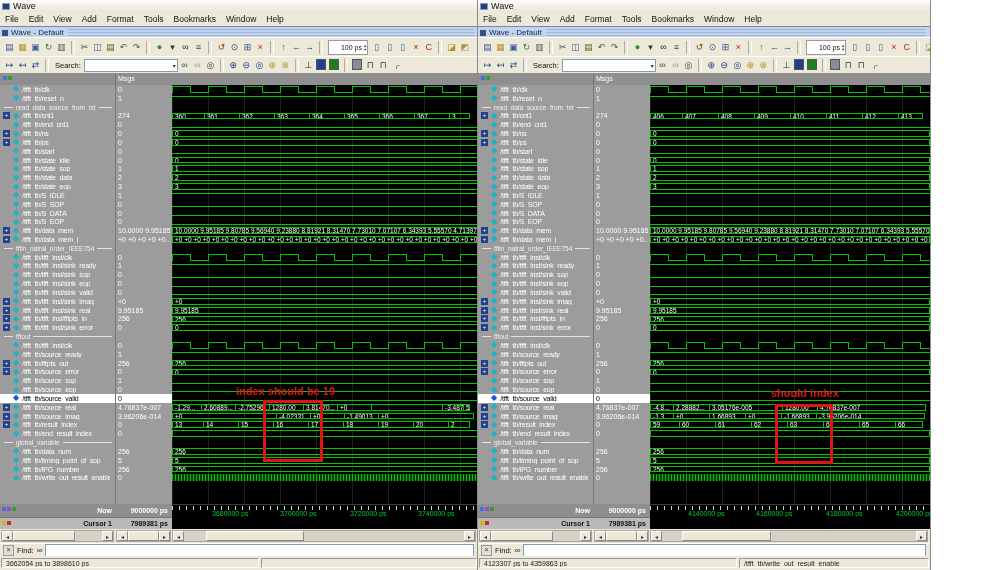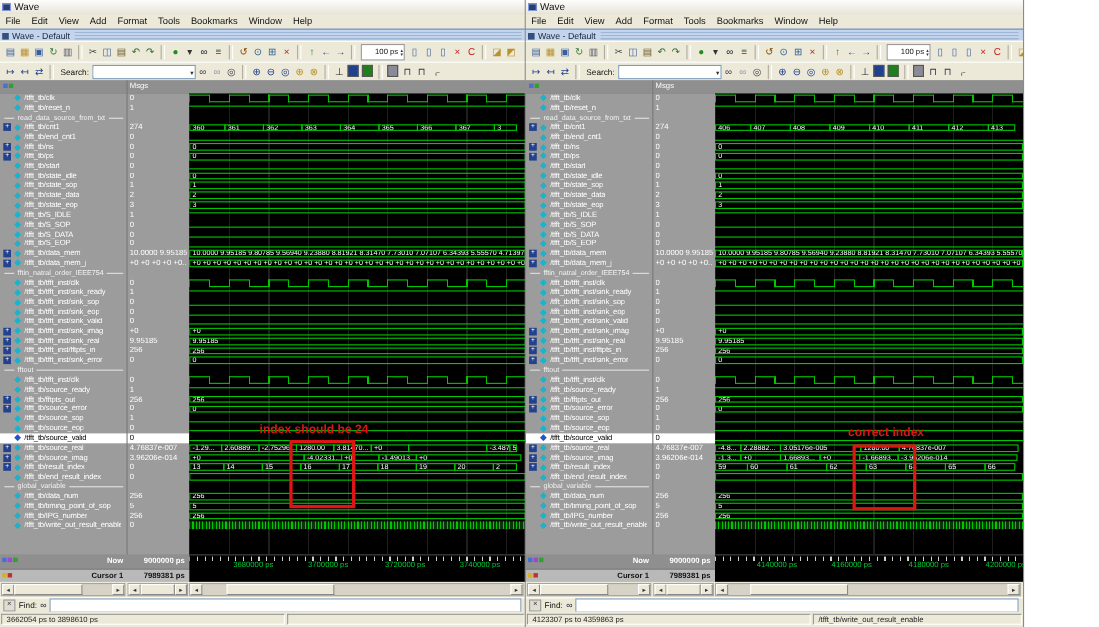--- a/index.html
+++ b/index.html
@@ -661,21 +661,21 @@
             <span class="clus c1"></span>
             <span class="nlab">Now</span>
             <span class="nval">9000000 ps</span>
           </div>
           <div class="nrow n2">
             <span class="clus c2"></span>
             <span class="nlab">Cursor 1</span>
             <span class="nval">7989381 ps</span>
           </div>
         </div>
-        <div class="anntxt" style="left: 236px; top: 312px;">index should be 24</div>
+        <div class="anntxt" style="left: 236px; top: 312px;">index should be 19</div>
         <div class="annbox" style="left: 263px; top: 327px; width: 54px; height: 56px;"></div>
       </div>
       <div class="sbrow">
         <div class="sb sbA">
           <span class="sba">◂</span>
           <span class="strack">
             <span class="sthumb"></span>
           </span>
           <span class="sba">▸</span>
         </div>
@@ -1249,21 +1249,21 @@
             <span class="clus c1"></span>
             <span class="nlab">Now</span>
             <span class="nval">9000000 ps</span>
           </div>
           <div class="nrow n2">
             <span class="clus c2"></span>
             <span class="nlab">Cursor 1</span>
             <span class="nval">7989381 ps</span>
           </div>
         </div>
-        <div class="anntxt" style="left: 293px; top: 314px;">correct index</div>
+        <div class="anntxt" style="left: 293px; top: 314px;">should index</div>
         <div class="annbox" style="left: 297px; top: 331px; width: 52px; height: 54px;"></div>
       </div>
       <div class="sbrow">
         <div class="sb sbA">
           <span class="sba">◂</span>
           <span class="strack">
             <span class="sthumb"></span>
           </span>
           <span class="sba">▸</span>
         </div>

